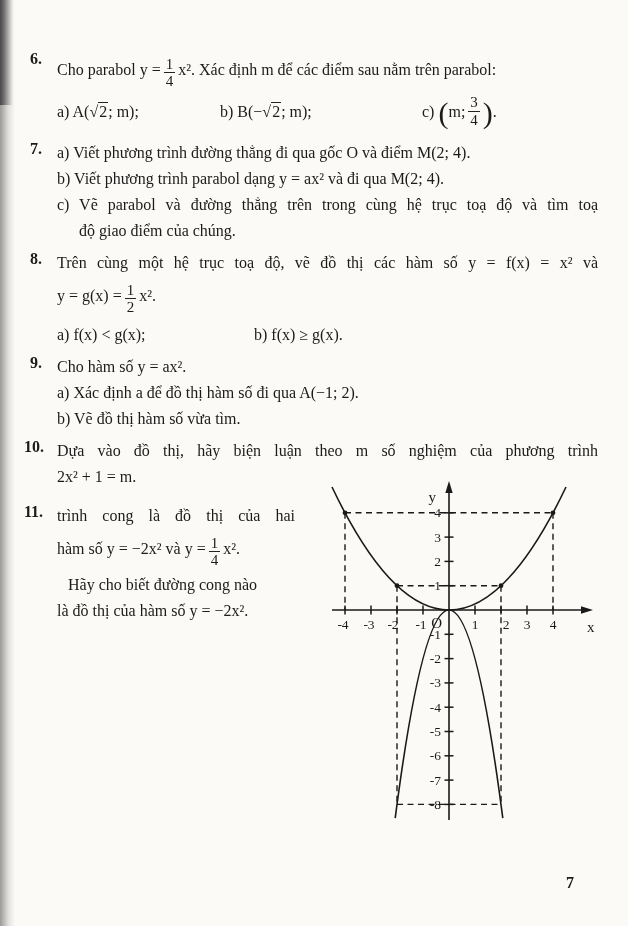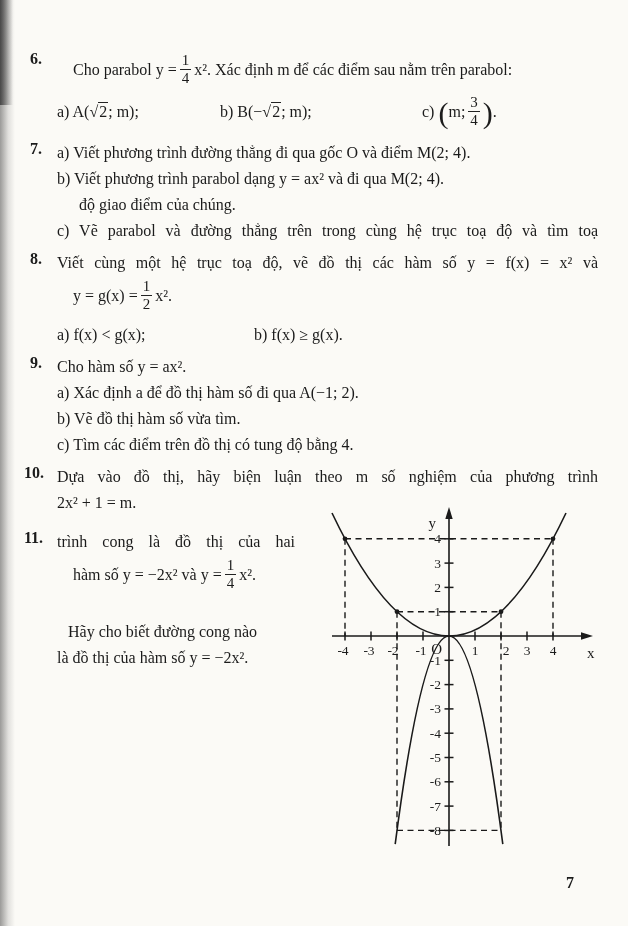--- a/index.html
+++ b/index.html
@@ -12,38 +12,38 @@
   .spine{position:absolute;left:0;top:0;bottom:0;width:15px;
     background:linear-gradient(90deg,rgba(75,75,75,.55),rgba(130,130,130,.22) 55%,rgba(160,160,160,0));}
   .spine-top{position:absolute;left:0;top:0;width:13px;height:105px;
     background:linear-gradient(90deg,rgba(45,45,45,.75),rgba(90,90,90,0));}
   .content{position:absolute;left:30px;top:50px;width:568px;}
   .item{display:flex;margin-bottom:6px;}
   .inum{width:27px;flex:none;font-weight:bold;}
   .inum.wide{width:33px;margin-left:-6px;}
   .ibody{flex:1;min-width:0;}
   .ln{line-height:26px;}
-  .tall{line-height:40px;display:flex;align-items:center;flex-wrap:nowrap;margin-left:16px;}
+  .tall{line-height:40px;display:flex;align-items:flex-end;flex-wrap:nowrap;}
   .just{text-align:justify;text-align-last:justify;}
   .indent{padding-left:22px;}
   .frac{display:inline-flex;flex-direction:column;vertical-align:middle;
     text-align:center;line-height:1.08;font-size:15px;margin:0 3px;position:relative;top:-1px;}
   .frac .den{border-top:1.4px solid #222;padding:0 2px;}
   .frac .num{padding:0 2px;}
   .rad{border-top:1.3px solid #222;padding:0 1px;}
   .bp{font-size:30px;font-weight:400;line-height:1;position:relative;top:1px;}
   .cols3{display:flex;align-items:flex-start;line-height:44px;}
   .cols3 .c1{width:163px;flex:none;}
   .cols3 .c2{width:202px;flex:none;}
   .cols3 .c3{flex:1;display:flex;align-items:center;}
   .gap6{height:6px;}
   .row11{display:flex;margin-top:2px;}
   .col-left{width:300px;flex:none;padding-top:8px;}
   .col-graph{flex:1;margin-top:-16px;}
-  .p-hay{margin-top:24px;}
+  .p-hay{margin-top:3px;}
   .pagenum{position:absolute;left:566px;top:874px;font-weight:bold;font-size:16px;}
   svg text{font-family:"Liberation Serif","DejaVu Serif",serif;fill:#1b1b1b;}
   .tick-label{font-size:13.5px;}
   .axis-label{font-size:15px;}
 </style>
 </head>
 <body>
 
 <div class="spine"></div>
 <div class="spine-top"></div>
@@ -78,29 +78,29 @@
         </span>
       </div>
     </div>
   </div>
 
   <div class="item">
     <div class="inum">7.</div>
     <div class="ibody">
       <div class="ln">a) Viết phương trình đường thẳng đi qua gốc O và điểm M(2; 4).</div>
       <div class="ln">b) Viết phương trình parabol dạng y = ax² và đi qua M(2; 4).</div>
+      <div class="ln just">c) Vẽ parabol và đường thẳng trên trong cùng hệ trục toạ độ và tìm toạ</div>
       <div class="ln indent">độ giao điểm của chúng.</div>
-      <div class="ln just">c) Vẽ parabol và đường thẳng trên trong cùng hệ trục toạ độ và tìm toạ</div>
     </div>
   </div>
 
   <div class="item">
     <div class="inum">8.</div>
     <div class="ibody">
-      <div class="ln just">Viết cùng một hệ trục toạ độ, vẽ đồ thị các hàm số y = f(x) = x² và</div>
+      <div class="ln just">Trên cùng một hệ trục toạ độ, vẽ đồ thị các hàm số y = f(x) = x² và</div>
       <div class="tall">
         <span>y = g(x) = </span>
         <span class="frac">
           <span class="num">1</span>
           <span class="den">2</span>
         </span>
         <span>x².</span>
       </div>
       <div class="gap6"></div>
       <div class="ln" style="display:flex">
@@ -109,21 +109,20 @@
       </div>
     </div>
   </div>
 
   <div class="item">
     <div class="inum">9.</div>
     <div class="ibody">
       <div class="ln">Cho hàm số y = ax².</div>
       <div class="ln">a) Xác định a để đồ thị hàm số đi qua A(−1; 2).</div>
       <div class="ln">b) Vẽ đồ thị hàm số vừa tìm.</div>
-      <div class="ln">c) Tìm các điểm trên đồ thị có tung độ bằng 4.</div>
     </div>
   </div>
 
   <div class="item" style="margin-bottom:5px">
     <div class="inum wide">10.</div>
     <div class="ibody">
       <div class="ln just">Dựa vào đồ thị, hãy biện luận theo m số nghiệm của phương trình</div>
       <div class="ln">2x² + 1 = m.</div>
     </div>
   </div>

